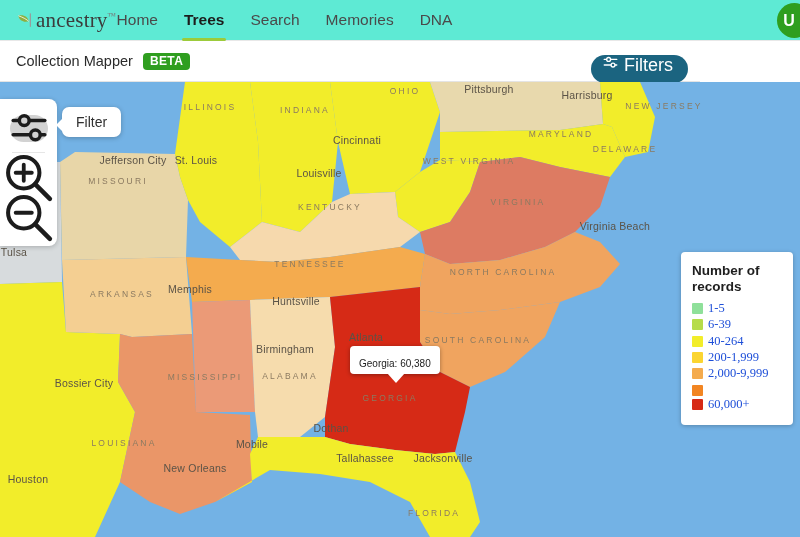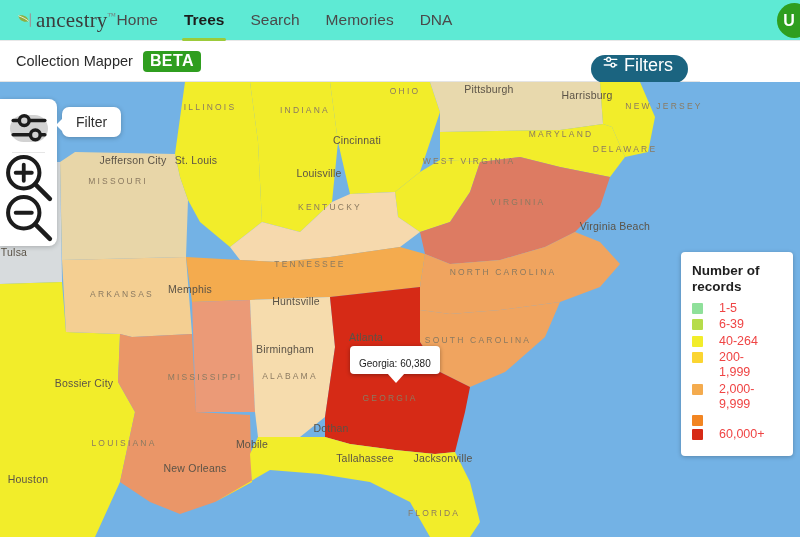--- a/index.html
+++ b/index.html
@@ -48,21 +48,21 @@
 
   
   .subheader {
     position: absolute; top: 41px; left: 0; width: 700px; height: 41px;
     background: #fff; border-bottom: 1px solid #e4e4e4;
     display: flex; align-items: center;
   }
   .page-title { margin-left: 16px; font-size: 14.5px; color: #2b2b2b; }
   .beta-badge {
     margin-left: 10px; background: #2f9e1f; color: #fff;
-    font-size: 16px; font-weight: bold; letter-spacing: .4px;
+    font-size: 12px; font-weight: bold; letter-spacing: .4px;
     padding: 2px 7px 3px; border-radius: 4px; line-height: 1;
   }
   .filters-btn {
     position: absolute; right: 12px; top: 14px;
     background: #1b6480; color: #fff; border: none; border-radius: 16px;
     height: 28px; padding: 0 15px 0 12px;
     display: flex; align-items: flex-start; gap: 6px;
     font-size: 18px; font-family: inherit; cursor: pointer;
   }
 
@@ -131,22 +131,22 @@
     position: absolute; right: 7px; top: 252px;
     width: 112px; background: #fff; border-radius: 4px;
     box-shadow: 0 1px 4px rgba(0,0,0,.25);
     padding: 11px 18px 12px 11px;
   }
   .legend-title {
     font-size: 13.5px; font-weight: bold; color: #1e1e1e;
     line-height: 1.18; margin-bottom: 6px;
   }
   .legend-row {
-    display: flex; align-items: flex-start; gap: 16px;
-    font-size: 12.5px; color: #ef4444; line-height: 1.23; margin-bottom: 1px;
+    display: flex; align-items: flex-start; gap: 5px;
+    font-size: 12.5px; color: #1d4ed8; line-height: 1.23; margin-bottom: 1px; font-family: Liberation Serif, serif;
   }
   .legend-sw {
     width: 11px; height: 11px; flex: 0 0 11px; margin-top: 2px; border-radius: 1px;
   }
   .legend-label { white-space: pre-line; }
 </style>
 </head>
 <body>
 
 <div class="topnav">

